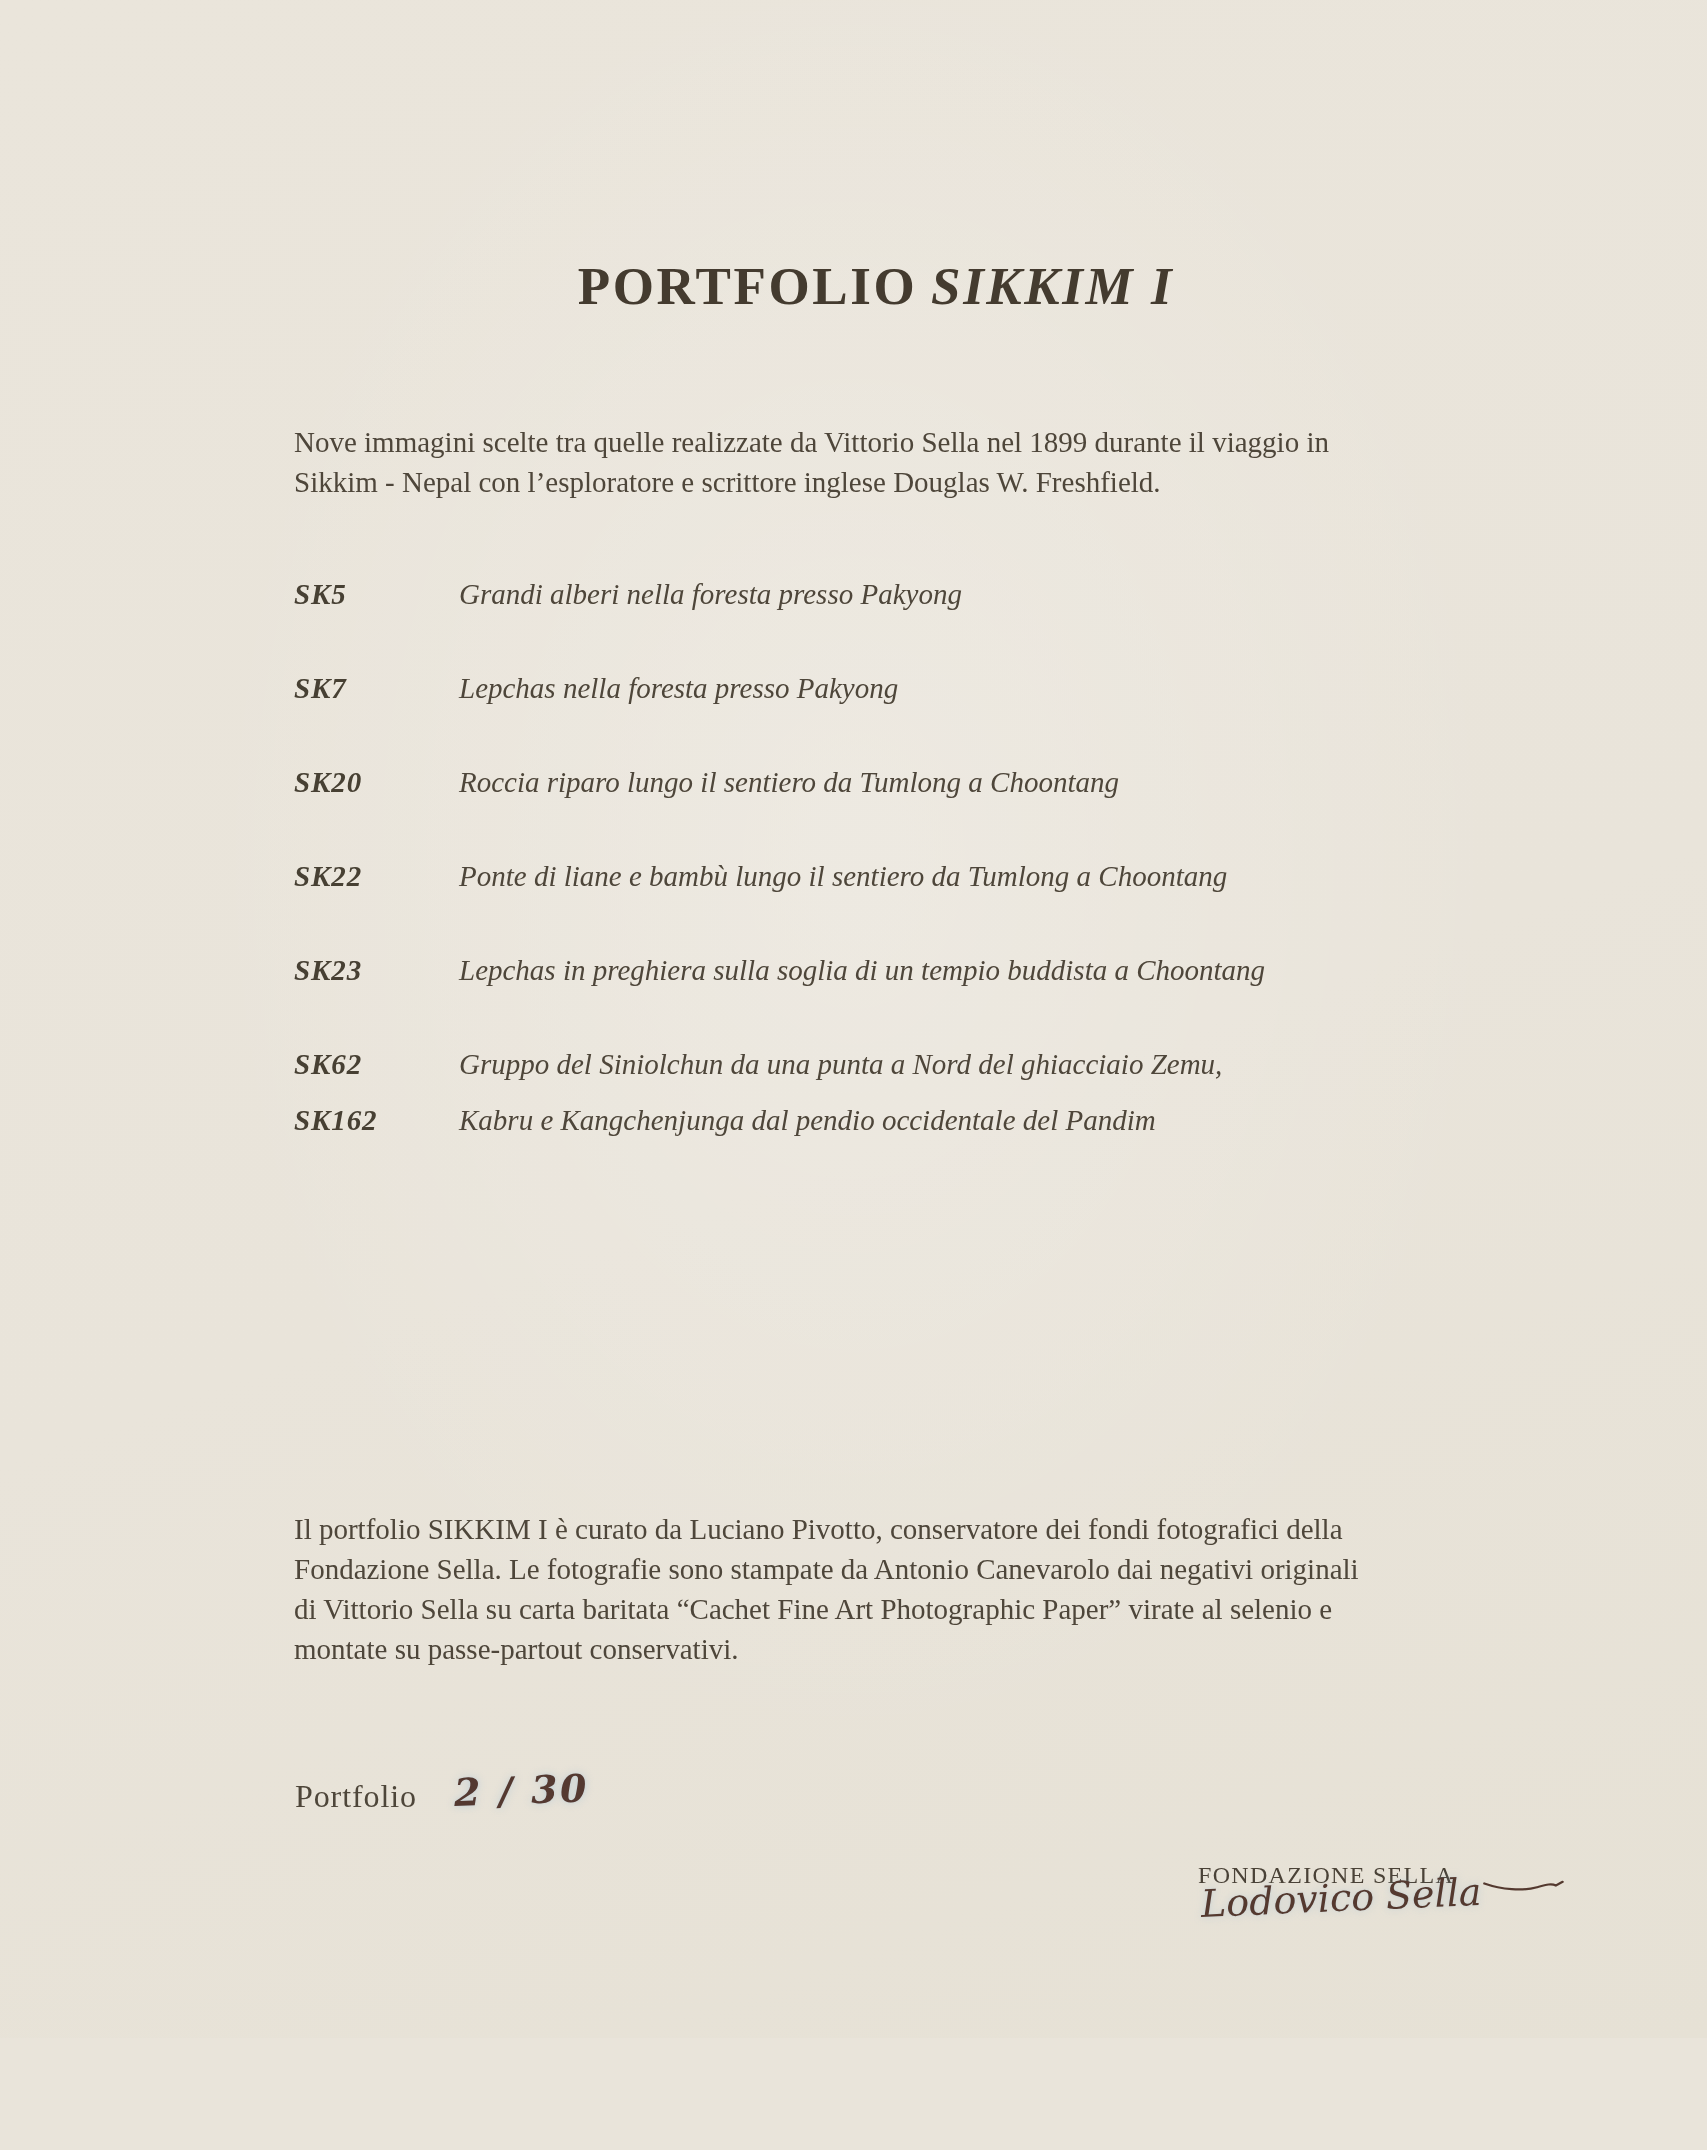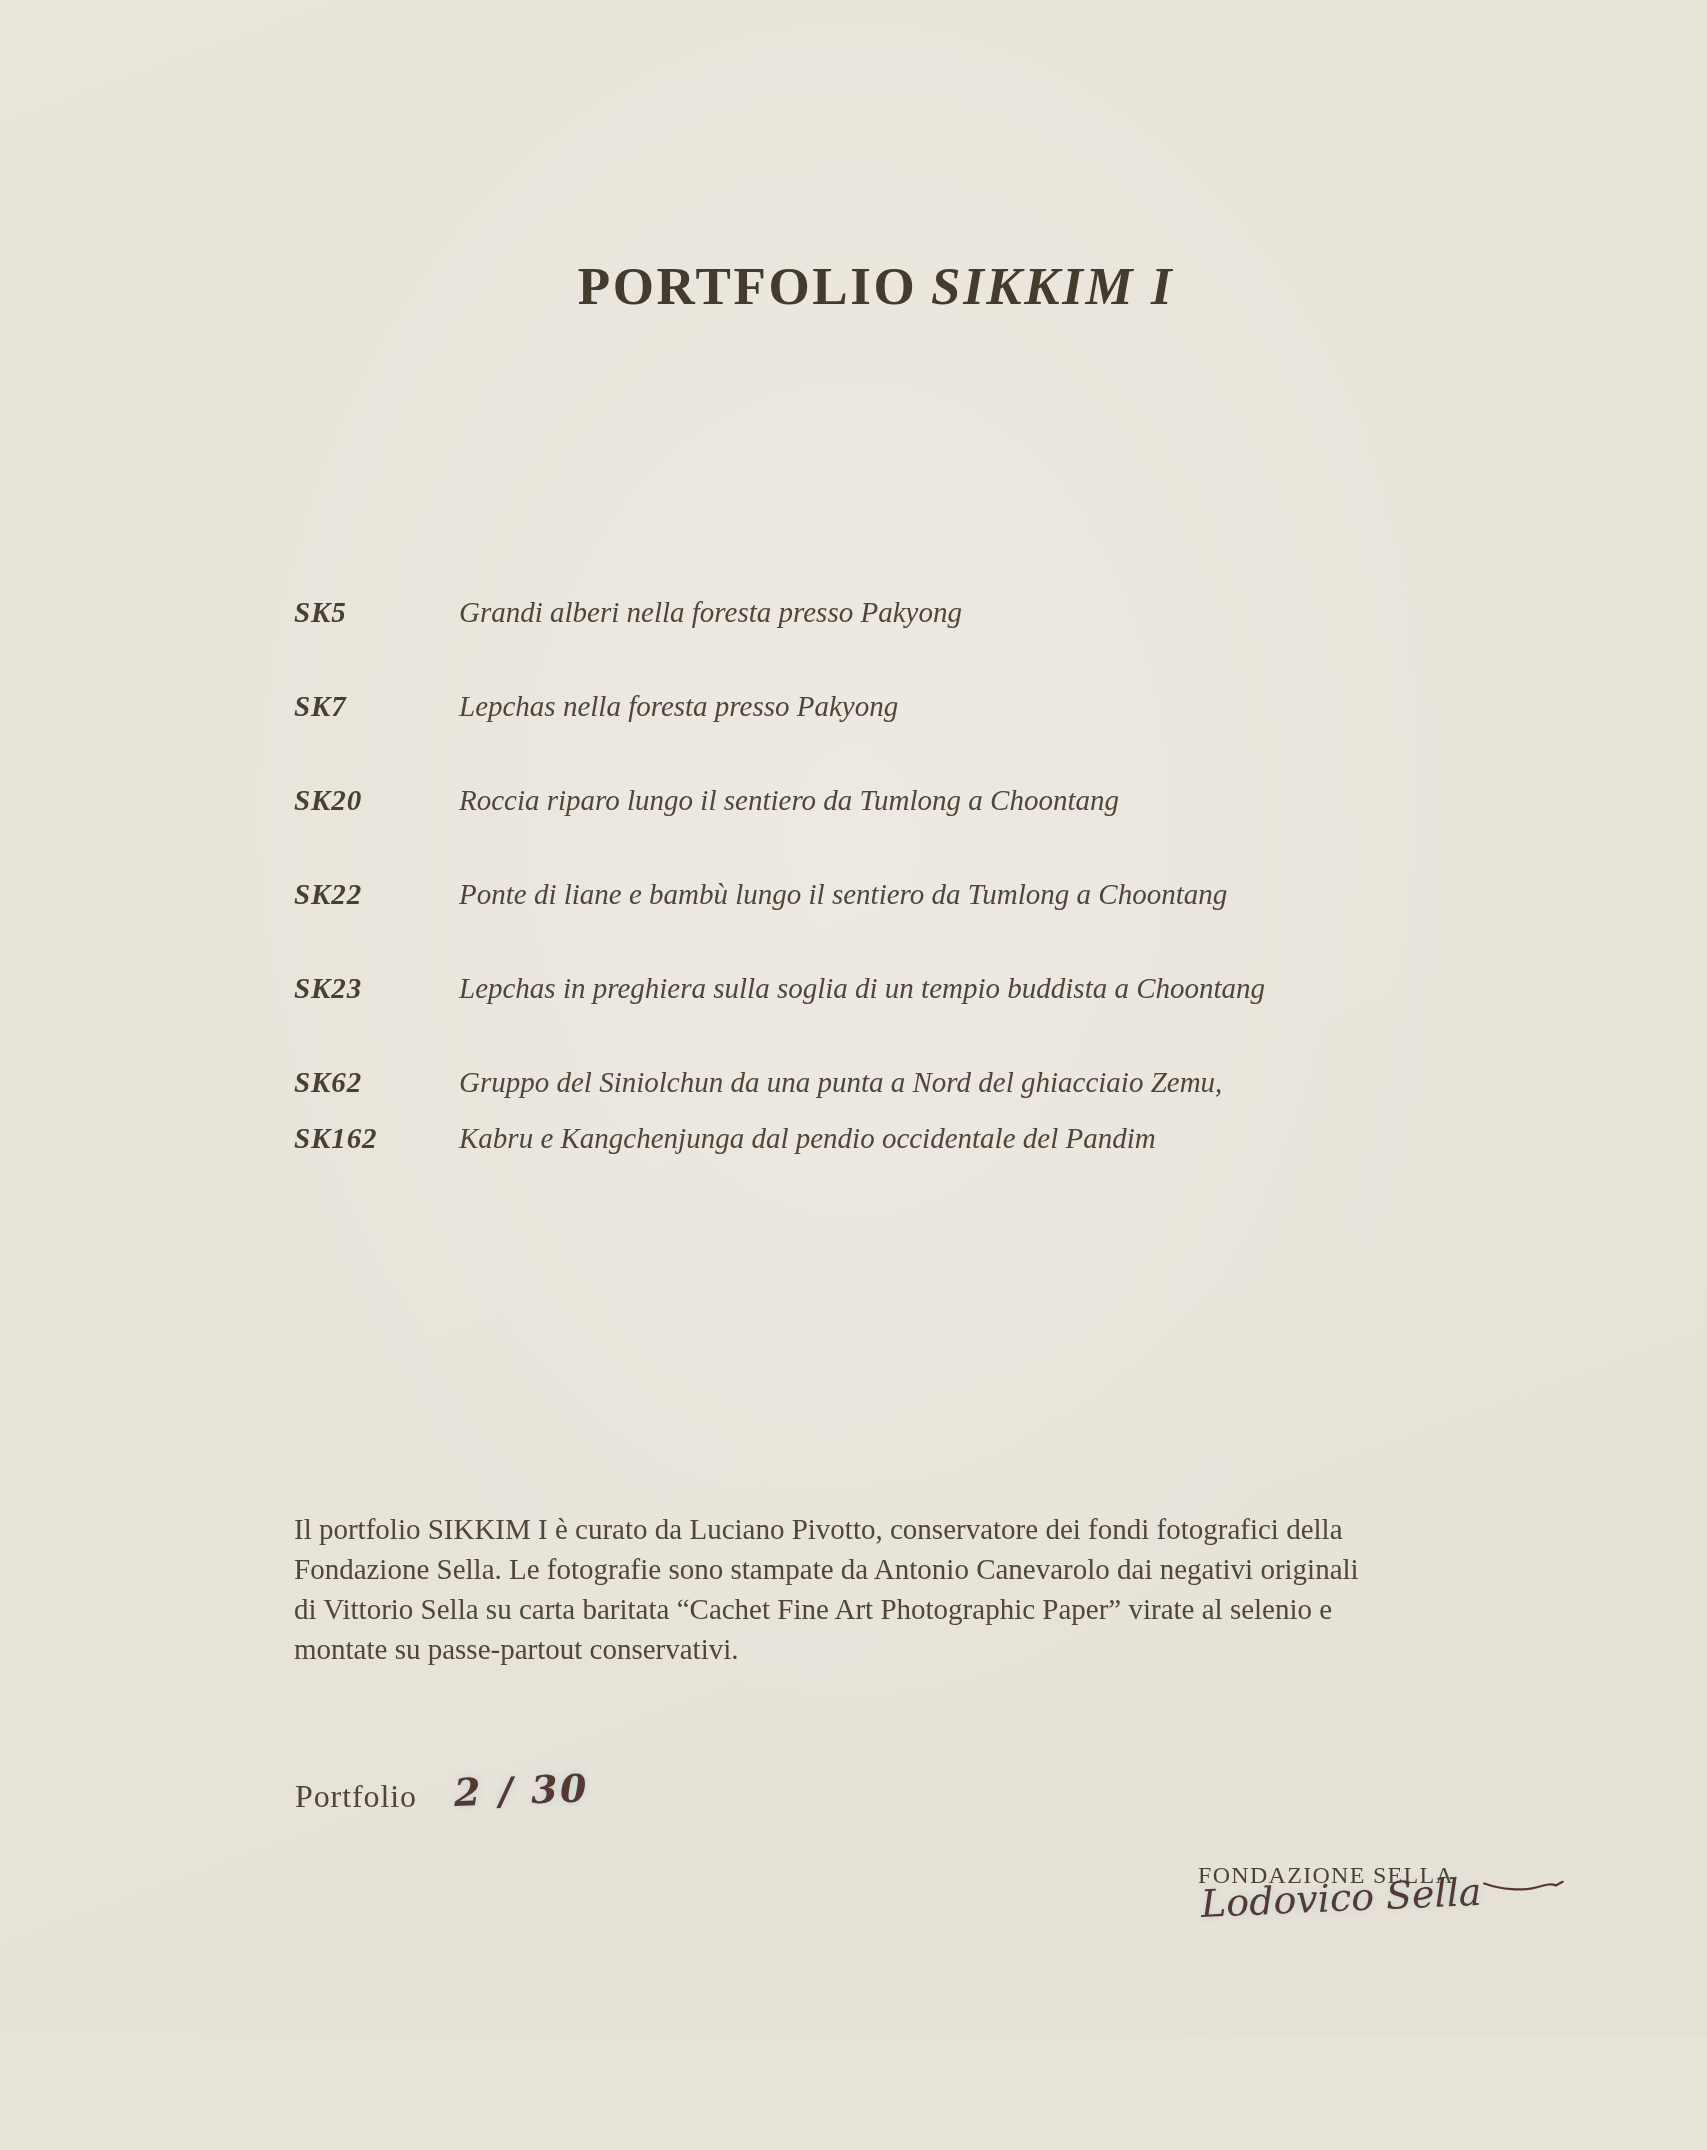--- a/index.html
+++ b/index.html
@@ -34,21 +34,21 @@
   
   .intro {
     left: 294px; top: 422px; width: 1222px;
     margin: 0;
     font-size: 29px; line-height: 40px;
     color: #4e463a;
   }
   .line { display: block; }
 
   
-  .catalog { left: 294px; top: 593px; width: 1222px; }
+  .catalog { left: 294px; top: 575px; width: 1222px; }
   .row {
     display: grid;
     grid-template-columns: 165px 1fr;
     align-items: start;
     margin-bottom: 55px;
   }
   .row.row-tall { margin-bottom: 17px; }
   .code {
     font-weight: 700; font-style: italic;
     font-size: 29px; line-height: 39px;
@@ -103,20 +103,24 @@
   }
   .signature svg { vertical-align: 5.2px; margin-left: 1.7px; }
 </style>
 </head>
 <body>
 
 <div class="sheet">
 
   <h1 class="title abs"><span>PORTFOLIO</span><span class="title-italic">SIKKIM I</span></h1>
 
+  <p class="intro abs">
+    <span class="line">Nove immagini scelte tra quelle realizzate da Vittorio Sella nel 1899 durante il viaggio in</span>
+    <span class="line">Sikkim - Nepal con l’esploratore e scrittore inglese Douglas W. Freshfield.</span>
+  </p>
 
   <div class="catalog abs">
     <div class="row">
       <div class="code">SK5</div>
       <div class="caption">
         <div class="cap-line">Grandi alberi nella foresta presso Pakyong</div>
 
       </div>
     </div>
     <div class="row">

